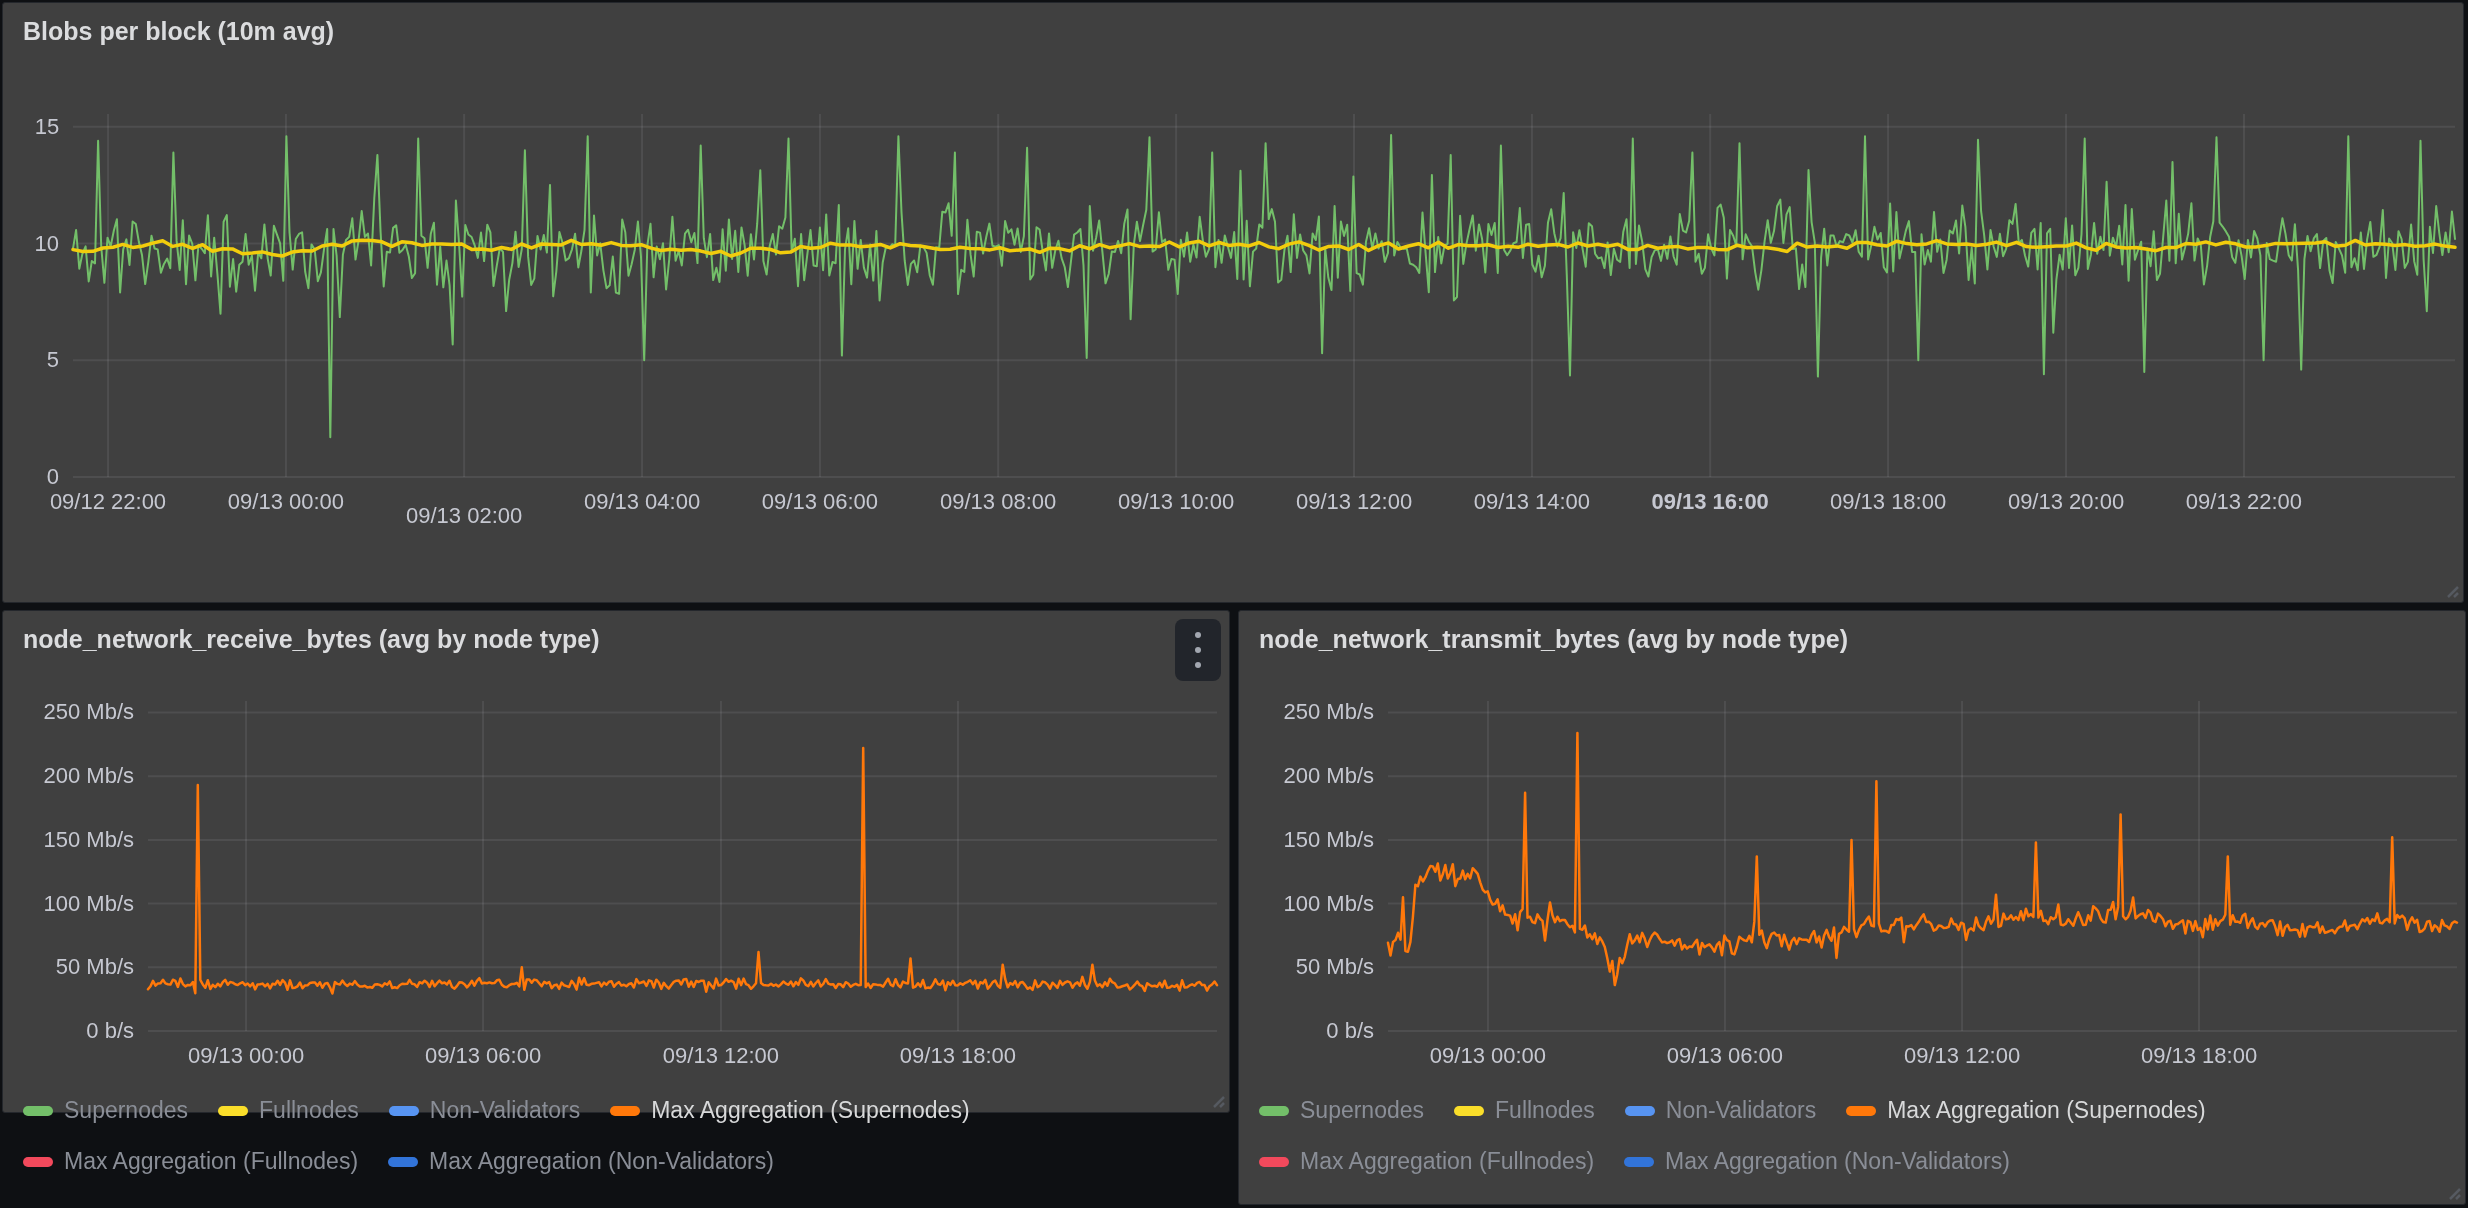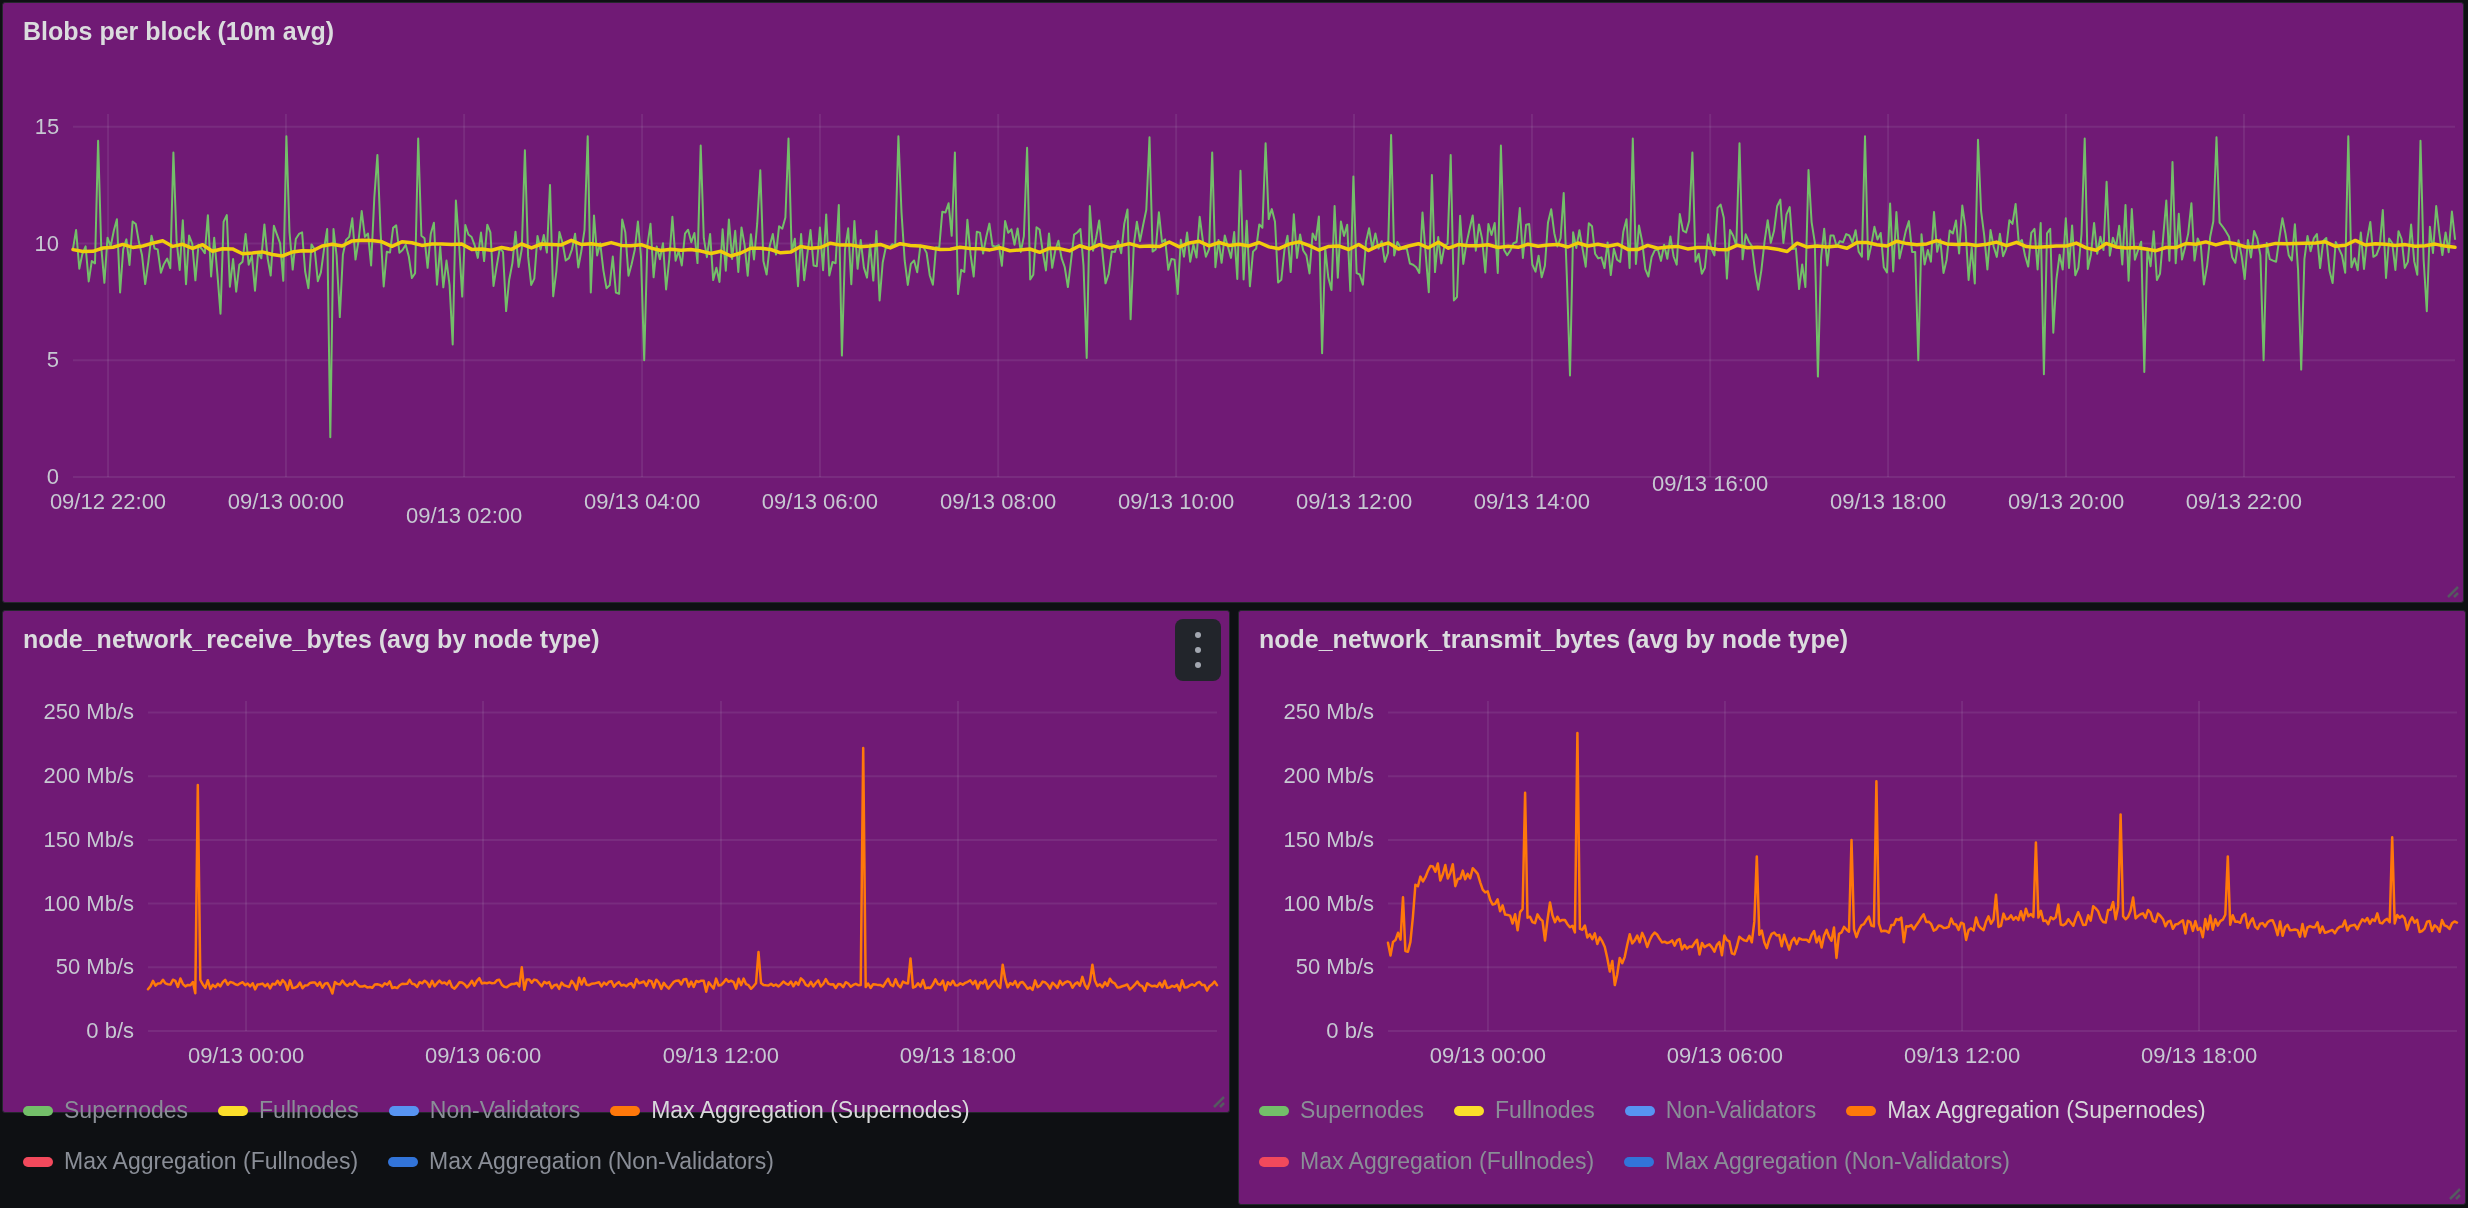--- a/index.html
+++ b/index.html
@@ -1,18 +1,18 @@
 <!DOCTYPE html>
 <html><head>
 <meta charset="utf-8">
 <style>
   html,body{margin:0;padding:0;background:#0E1013;width:2468px;height:1208px;overflow:hidden;
     font-family:"Liberation Sans","DejaVu Sans",sans-serif;}
   .stage{position:relative;width:2468px;height:1208px;}
-  .panel{position:absolute;background:#701a75;border:1px solid #24272C;border-radius:3px;box-sizing:border-box;}
+  .panel{position:absolute;background:#404040;border:1px solid #24272C;border-radius:3px;box-sizing:border-box;}
   #p-top{left:2px;top:2px;width:2462px;height:601px;}
   #p-rx{left:2px;top:610px;width:1228px;height:503px;}
   #p-tx{left:1238px;top:610px;width:1228px;height:595px;padding-left:24px;}
   .panel-title{position:absolute;left:20px;top:14px;font-size:25px;font-weight:600;color:#DBDCDE;white-space:nowrap;}
   .plot{position:absolute;}
   .plot svg{display:block;overflow:visible;}
   .tick{position:absolute;font-size:22px;color:#C6C8D1;line-height:26px;white-space:nowrap;}
   .legend{position:absolute;left:20px;display:flex;flex-wrap:wrap;column-gap:30px;row-gap:24px;align-items:center;}
   .legend-item{display:flex;align-items:center;font-size:23px;color:#D8D9DA;cursor:pointer;white-space:nowrap;}
   .legend-item.dim{color:#8A8E97;}
@@ -63,21 +63,21 @@
       <span class="tick" style="left: 16px; width: 56px; text-align: center; top: 110.839px;">15</span>
       <span class="tick" style="left: 105.015px; top: 486px; transform: translateX(-50%);">09/12 22:00</span>
       <span class="tick" style="left: 282.951px; top: 486px; transform: translateX(-50%);">09/13 00:00</span>
       <span class="tick" style="left: 461.124px; top: 486px; transform: translateX(-50%); margin-top: 14px;">09/13 02:00</span>
       <span class="tick" style="left: 639.06px; top: 486px; transform: translateX(-50%);">09/13 04:00</span>
       <span class="tick" style="left: 816.995px; top: 486px; transform: translateX(-50%);">09/13 06:00</span>
       <span class="tick" style="left: 995.169px; top: 486px; transform: translateX(-50%);">09/13 08:00</span>
       <span class="tick" style="left: 1173.1px; top: 486px; transform: translateX(-50%);">09/13 10:00</span>
       <span class="tick" style="left: 1351.04px; top: 486px; transform: translateX(-50%);">09/13 12:00</span>
       <span class="tick" style="left: 1528.97px; top: 486px; transform: translateX(-50%);">09/13 14:00</span>
-      <span class="tick" style="left: 1707.15px; top: 468px; transform: translateX(-50%);">09/13 16:00</span>
+      <span class="tick" style="left: 1707.15px; top: 486px; transform: translateX(-50%); font-weight: bold;">09/13 16:00</span>
       <span class="tick" style="left: 1885.08px; top: 486px; transform: translateX(-50%);">09/13 18:00</span>
       <span class="tick" style="left: 2063.02px; top: 486px; transform: translateX(-50%);">09/13 20:00</span>
       <span class="tick" style="left: 2240.95px; top: 486px; transform: translateX(-50%);">09/13 22:00</span>
     </div>
 
   <div class="panel" id="p-rx">
     <div>
       <div class="panel-title">node_network_receive_bytes (avg by node type)</div>
     </div>
     <div class="kebab" title="">

